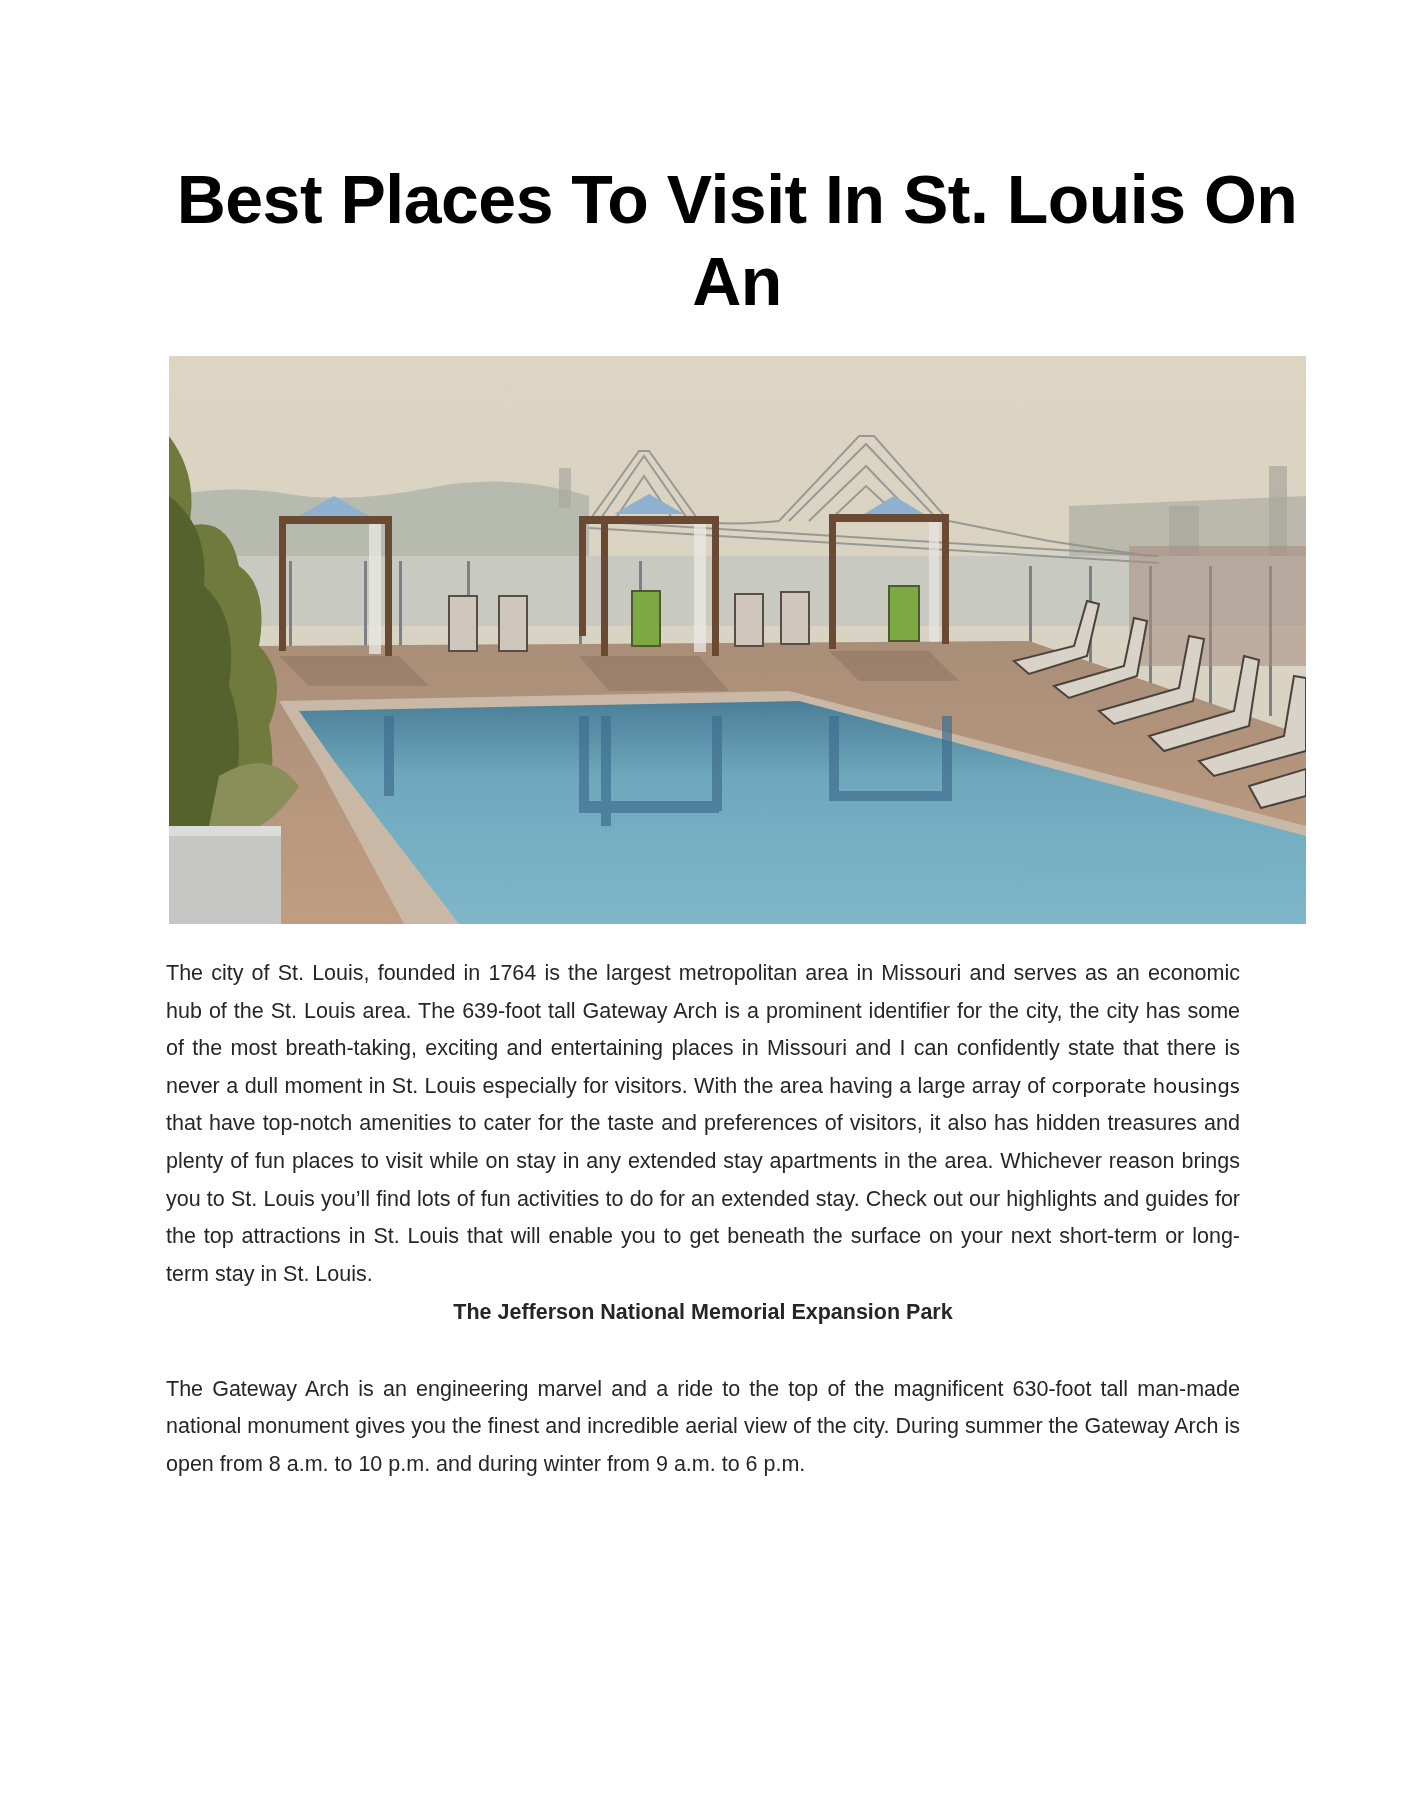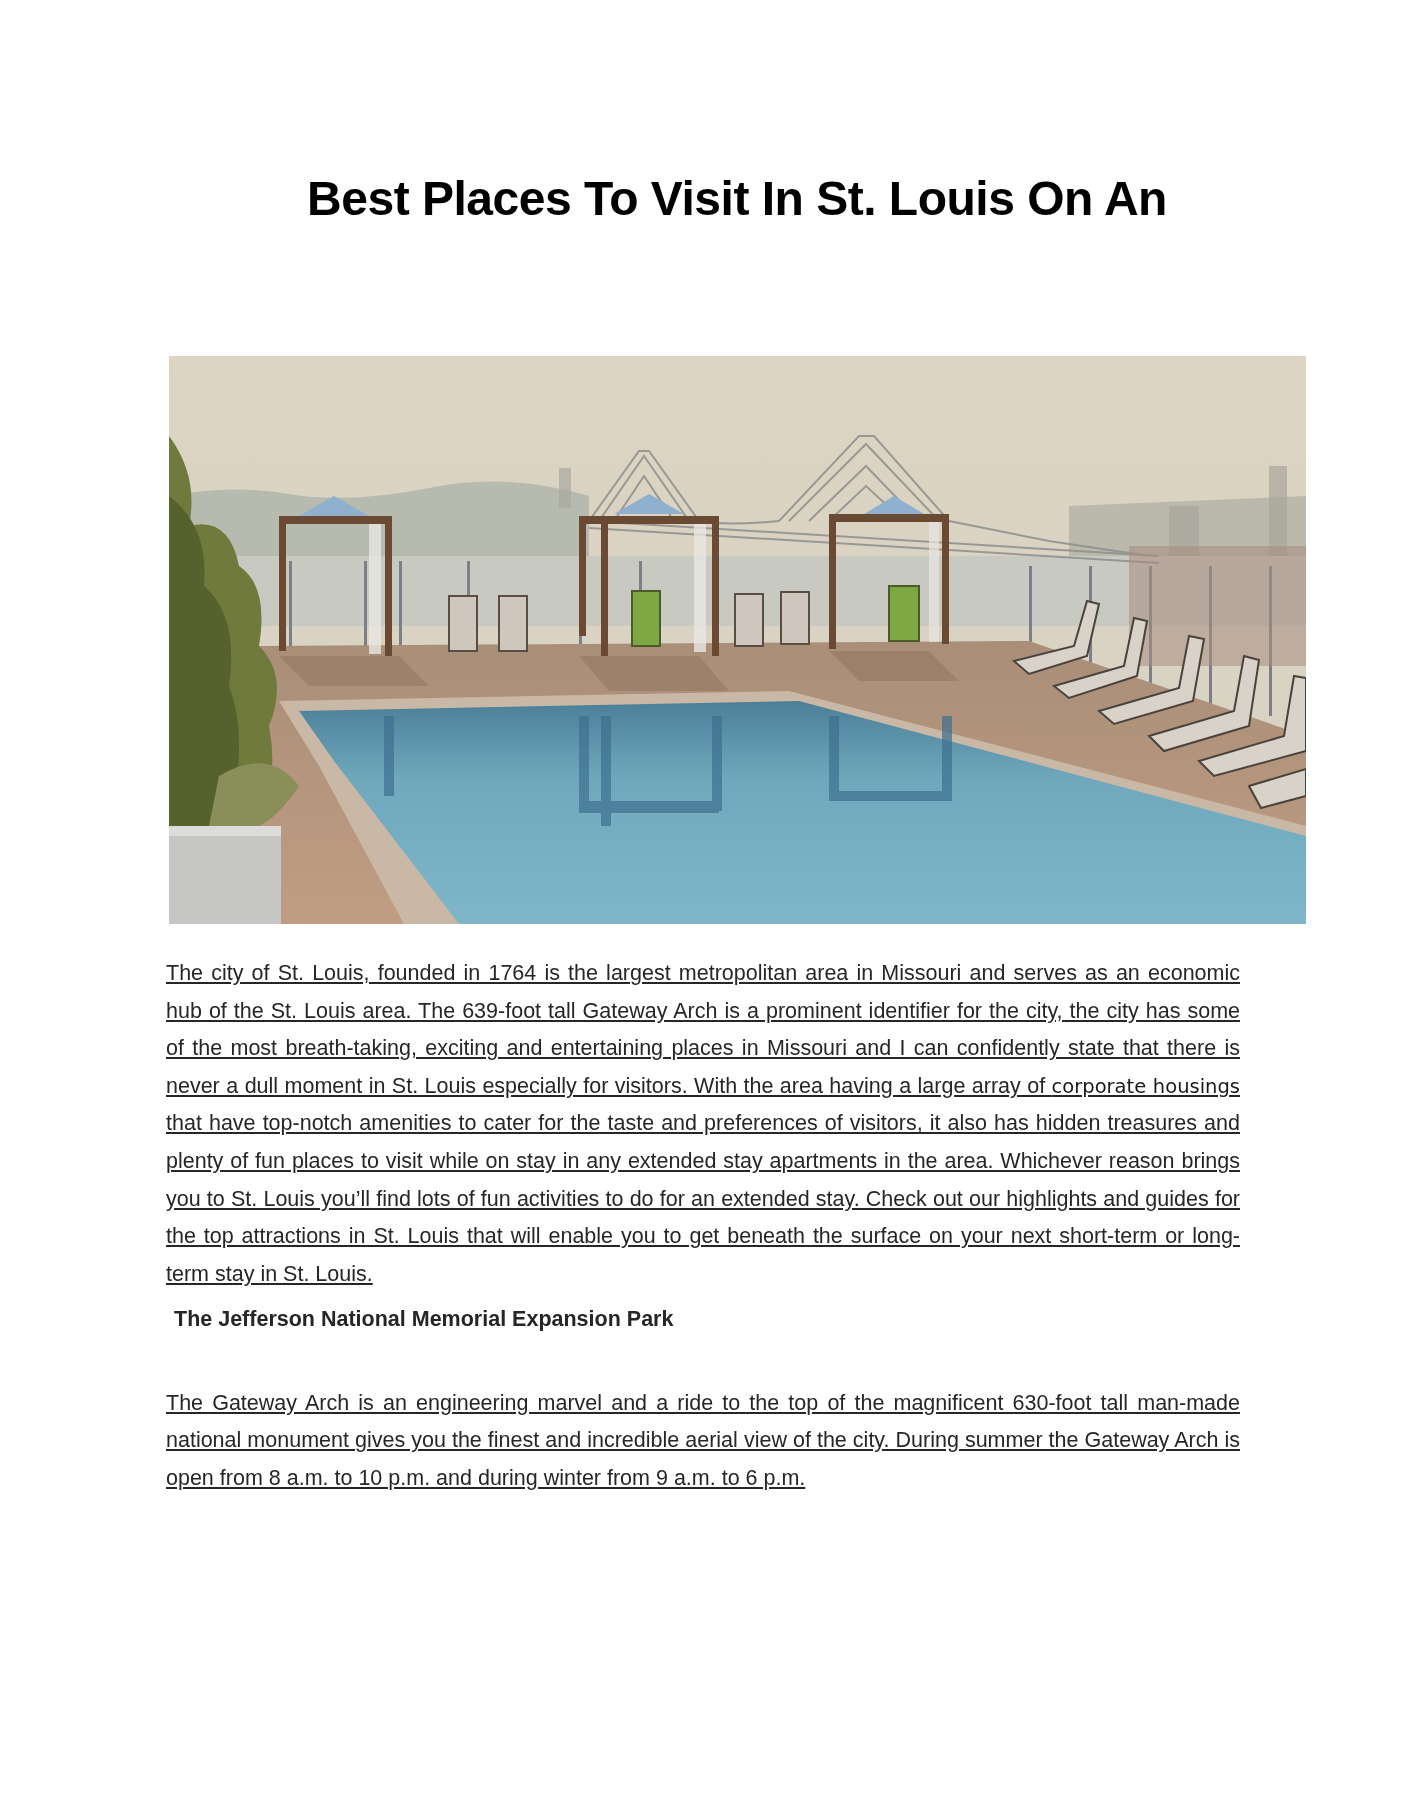--- a/index.html
+++ b/index.html
@@ -1,33 +1,33 @@
 <!DOCTYPE html>
 <html><head>
   <meta charset="utf-8">
   <style>
     html, body { margin: 0; padding: 0; background: #ffffff; }
     body { width: 1406px; height: 1819px; position: relative; overflow: hidden; }
     .title {
       position: absolute; left: 168px; top: 158px; width: 1138px;
       text-align: center; font-family: "Liberation Sans", sans-serif; font-weight: 700;
-      font-size: 48px; line-height: 82px; color: #000; letter-spacing: -0.5px; margin: 0;
+      font-size: 68px; line-height: 82px; color: #000; letter-spacing: -0.5px; margin: 0;
     }
     .hero {
       position: absolute; left: 169px; top: 356px; width: 1137px; height: 568px;
       overflow: hidden; background: #dcd3c1;
     }
     .hero svg { display: block; width: 100%; height: 100%; }
     .body {
       position: absolute; left: 166px; top: 955px; width: 1074px;
       font-family: "Liberation Sans", sans-serif; font-size: 21.5px; line-height: 37.6px;
       color: #262626;
     }
-    .body p { margin: 0; text-align: justify; text-align-last: left; text-decoration: underline; }
-    .body h2 { margin: 8px; font-size: 21.5px; line-height: 37.6px; font-weight: 700; color: #262626; }
+    .body p { margin: 0; text-align: justify; text-align-last: left; }
+    .body h2 { margin: 1px; font-size: 21.5px; line-height: 37.6px; font-weight: 700; color: #262626; text-align: center; }
     .body .gap { height: 37.6px; }
     .link-text { font-family: "DejaVu Sans", sans-serif; font-size: 19.5px; color: #1a1a1a; }
   </style>
 </head>
 <body>
 
 <h1 class="title">
   <span>Best Places To Visit In St. Louis On An</span><br>
 </h1>
 

